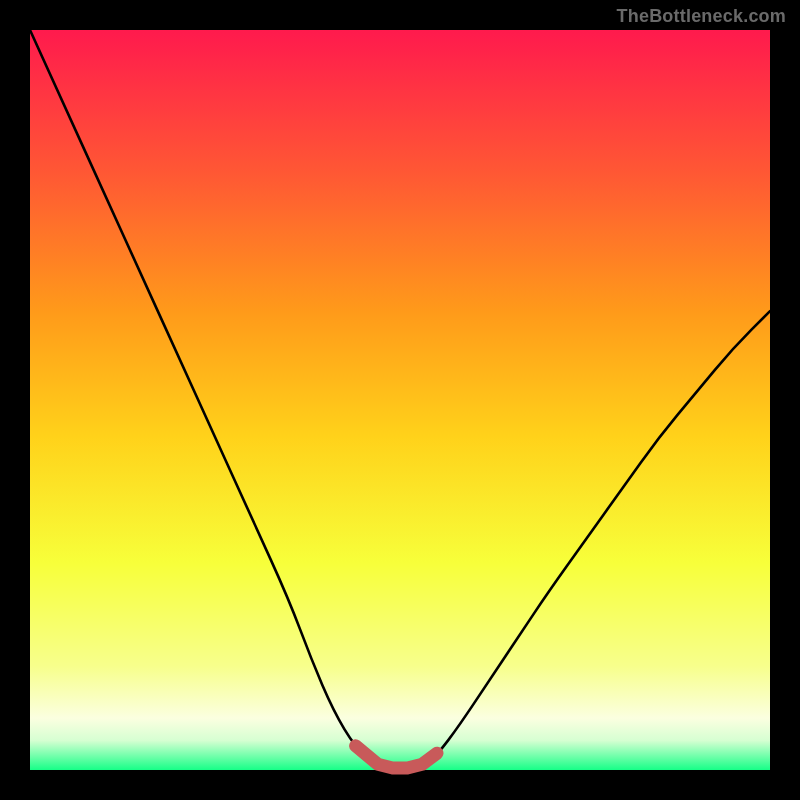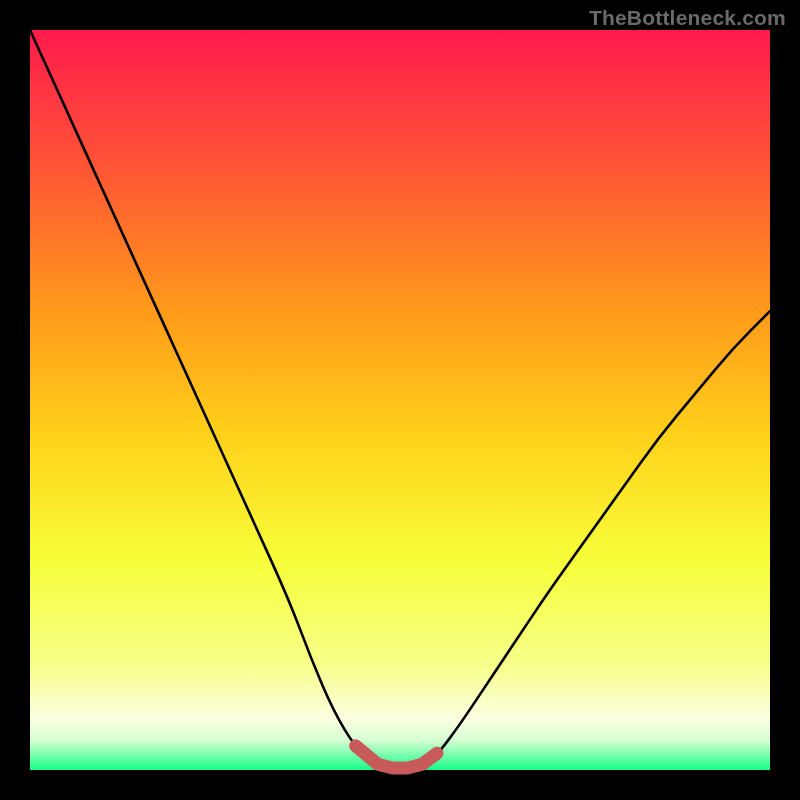--- a/index.html
+++ b/index.html
@@ -17,21 +17,21 @@
     background: #000;
   }
   svg {
     display: block;
   }
   .watermark {
     position: absolute;
     top: 6px;
     right: 14px;
     font-family: Arial, Helvetica, sans-serif;
-    font-size: 21px;
+    font-size: 18px;
     font-weight: 600;
     color: #6a6a6a;
     letter-spacing: 0.2px;
   }
 </style>
 </head>
 <body>
 
 <div class="frame">
   <svg width="800" height="800" viewBox="0 0 800 800">

